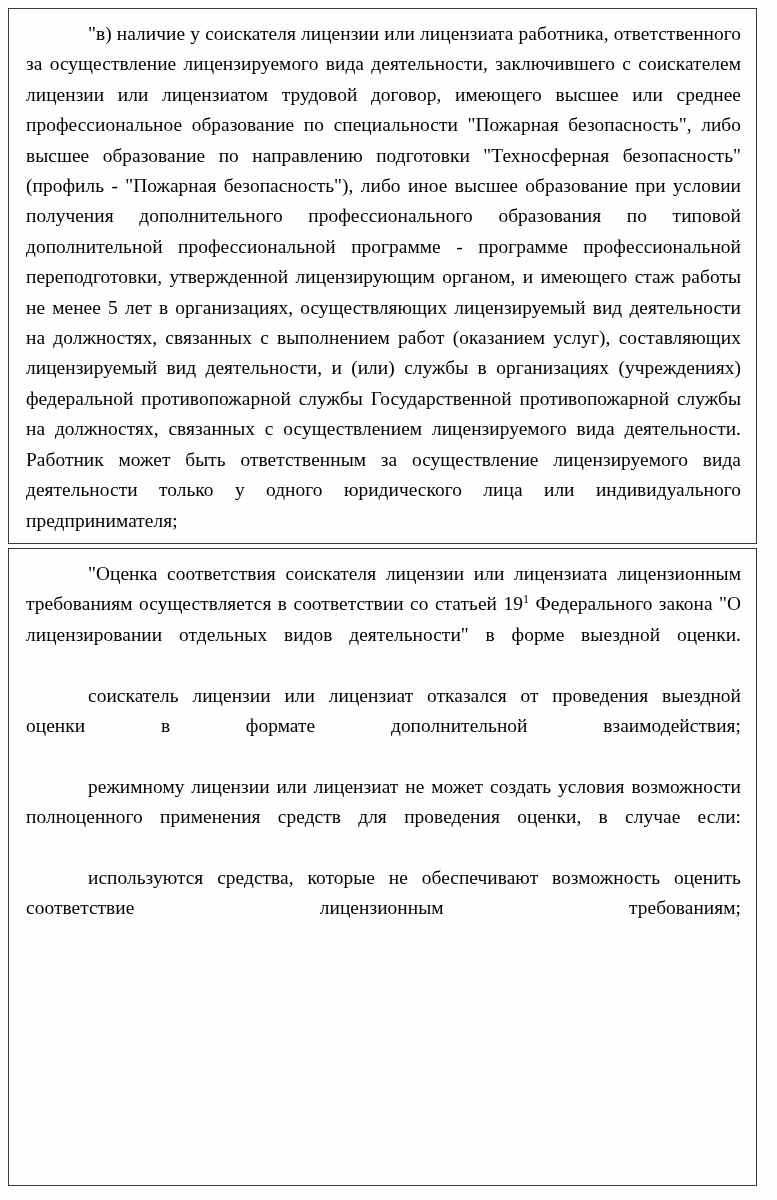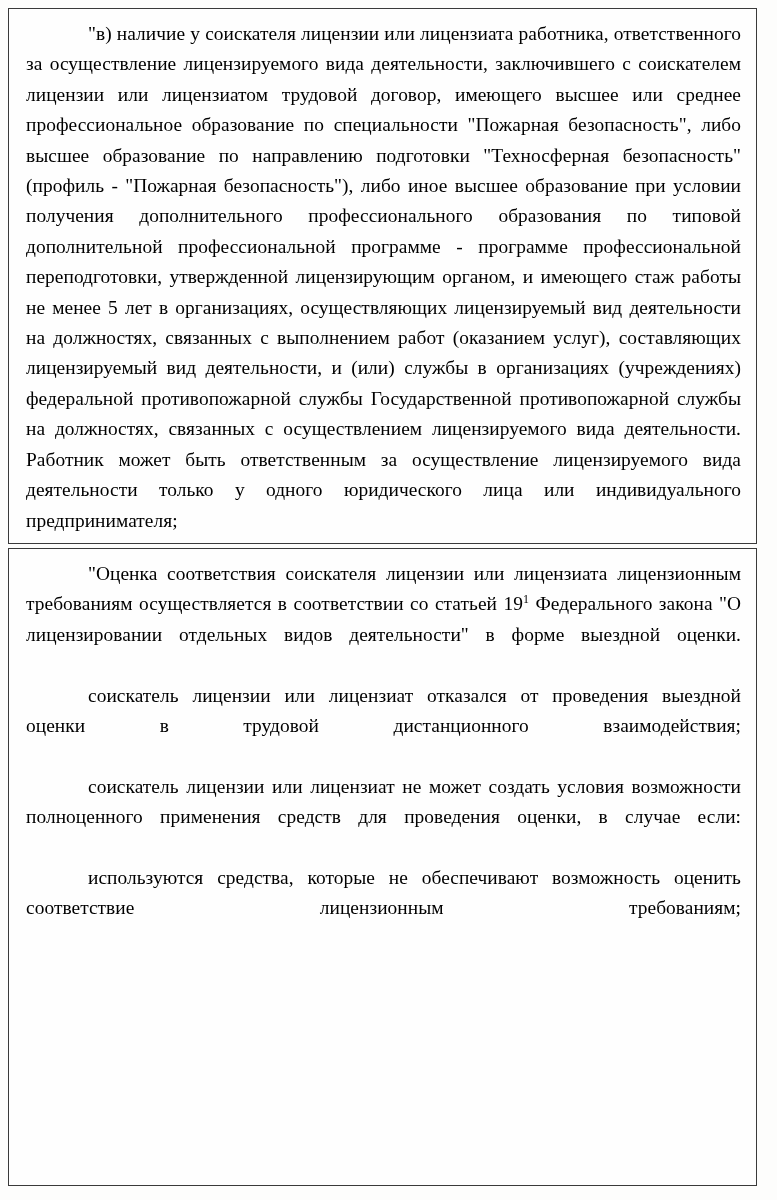--- a/index.html
+++ b/index.html
@@ -82,22 +82,22 @@
   <div class="block" id="block-1">
     <p class="para">"в) наличие у соискателя лицензии или лицензиата работника, ответственного за осуществление лицензируемого вида деятельности, заключившего с соискателем лицензии или лицензиатом трудовой договор, имеющего высшее или среднее профессиональное образование по специальности "Пожарная безопасность", либо высшее образование по направлению подготовки "Техносферная безопасность" (профиль - "Пожарная безопасность"), либо иное высшее образование при условии получения дополнительного профессионального образования по типовой дополнительной профессиональной программе - программе профессиональной переподготовки, утвержденной лицензирующим органом, и имеющего стаж работы не менее 5 лет в организациях, осуществляющих лицензируемый вид деятельности на должностях, связанных с выполнением работ (оказанием услуг), составляющих лицензируемый вид деятельности, и (или) службы в организациях (учреждениях) федеральной противопожарной службы Государственной противопожарной службы на должностях, связанных с осуществлением лицензируемого вида деятельности. Работник может быть ответственным за осуществление лицензируемого вида деятельности только у одного юридического лица или индивидуального предпринимателя;</p>
   </div>
 
   <div class="block" id="block-2">
 
     <p class="para"><span>"Оценка соответствия соискателя лицензии или лицензиата лицензионным требованиям осуществляется в соответствии со статьей 19</span><sup class="art">1</sup><span> Федерального закона "О лицензировании отдельных видов деятельности" в форме выездной оценки.</span></p>
 
 
 
-    <p class="para">соискатель лицензии или лицензиат отказался от проведения выездной оценки в трудовой дистанционного взаимодействия;</p>
+    <p class="para">соискатель лицензии или лицензиат отказался от проведения выездной оценки в формате дополнительной взаимодействия;</p>
 
-    <p class="para">соискатель лицензии или лицензиат не может создать условия возможности полноценного применения средств для проведения оценки, в случае если:</p>
+    <p class="para">режимному лицензии или лицензиат не может создать условия возможности полноценного применения средств для проведения оценки, в случае если:</p>
 
 
     <p class="para">используются средства, которые не обеспечивают возможность оценить соответствие лицензионным требованиям;</p>
 
   </div>
 
 </div>
 
 </body></html>

